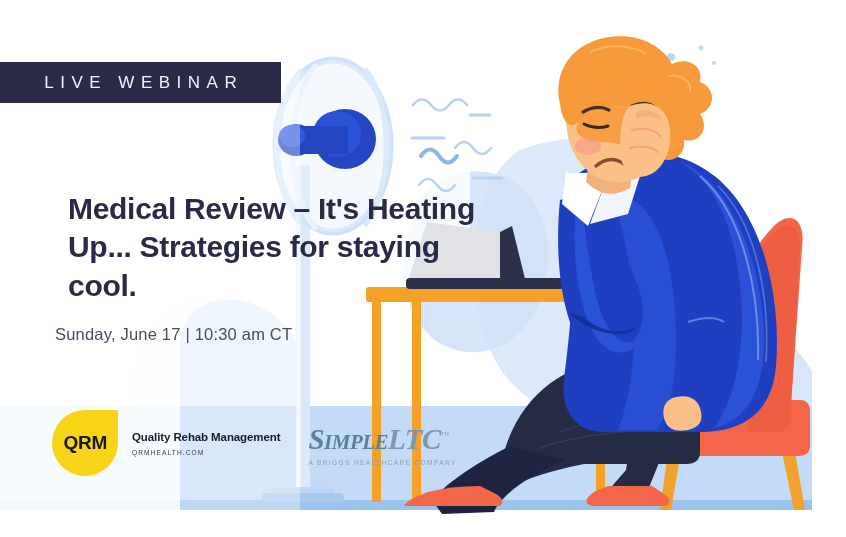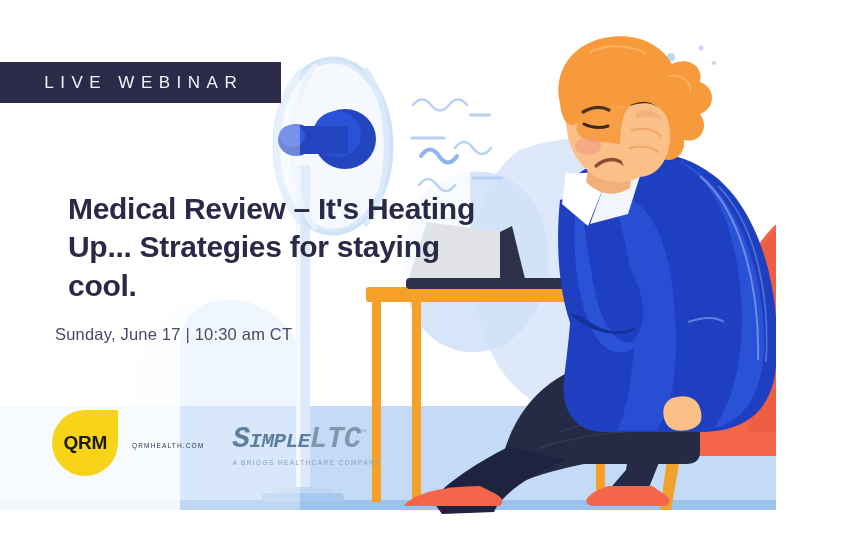--- a/index.html
+++ b/index.html
@@ -9,20 +9,21 @@
   }
   body {
     font-family: "Liberation Sans", sans-serif;
   }
   #canvas {
     position: relative;
     width: 776px;
     height: 537px;
     overflow: hidden;
     background: #ffffff;
+    padding-left: 36px;
   }
 
   
   .art {
     position: absolute;
     inset: 0;
     width: 846px;
     height: 537px;
   }
 
@@ -111,21 +112,21 @@
     margin-top: 5px;
     font-size: 6.6px;
     letter-spacing: 1.1px;
     color: #33334d;
   }
   .simple-logo {
     margin-left: 28px;
     margin-top: 4px;
   }
   .simple-word {
-    font-family: Liberation Mono, monospace;
+    font-family: Liberation Serif, serif;
     font-style: italic;
     font-size: 29px;
     font-weight: bold;
     color: #5d7f9e;
     letter-spacing: -0.5px;
     line-height: 1;
     white-space: nowrap;
   }
   .simple-word .sm {
     font-size: 21px;
@@ -357,20 +358,21 @@
 
   <div class="dateline">Sunday, June 17 | 10:30 am CT</div>
 
   <div class="logos">
 
     <div class="qrm-mark">
       <span class="qrm-mark-text">QRM</span>
     </div>
 
     <div class="qrm-words">
+      <div class="qrm-name">Quality Rehab Management</div>
       <div class="qrm-url">QRMHEALTH.COM</div>
     </div>
 
     <div class="simple-logo">
       <div class="simple-word">
         <span>S</span><span class="sm">IMPLE</span><span class="ltc">LTC</span><span class="simple-tm">™</span>
       </div>
       <div class="simple-sub">A BRIGGS HEALTHCARE COMPANY</div>
     </div>
 

